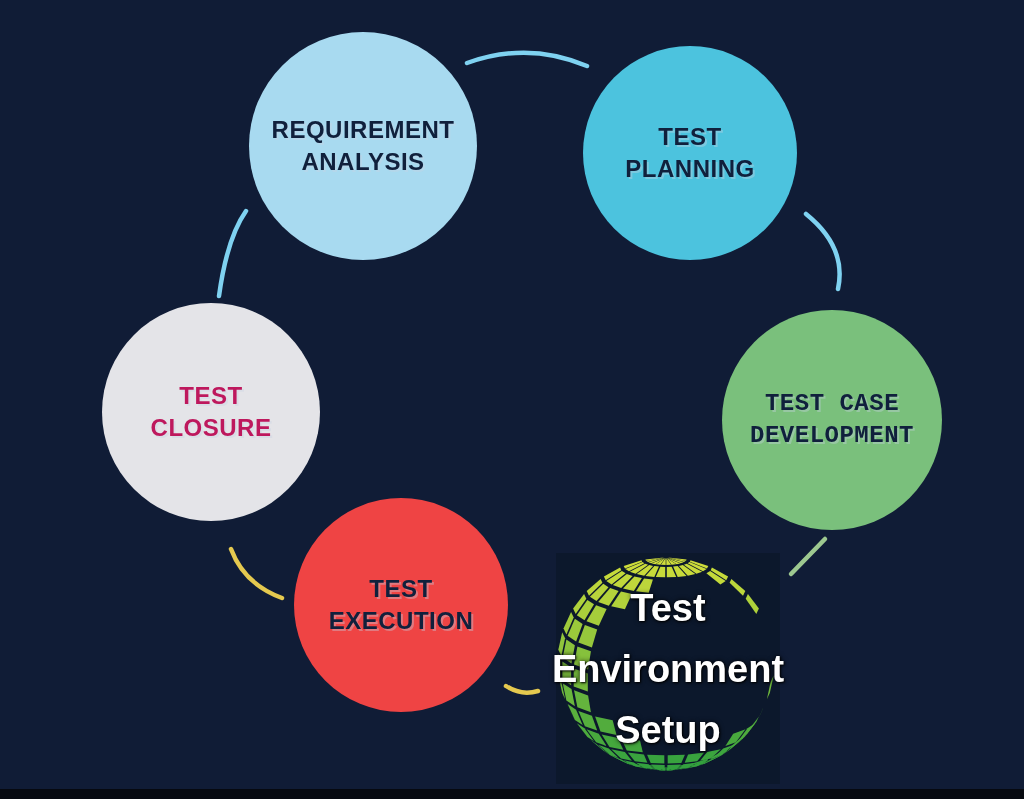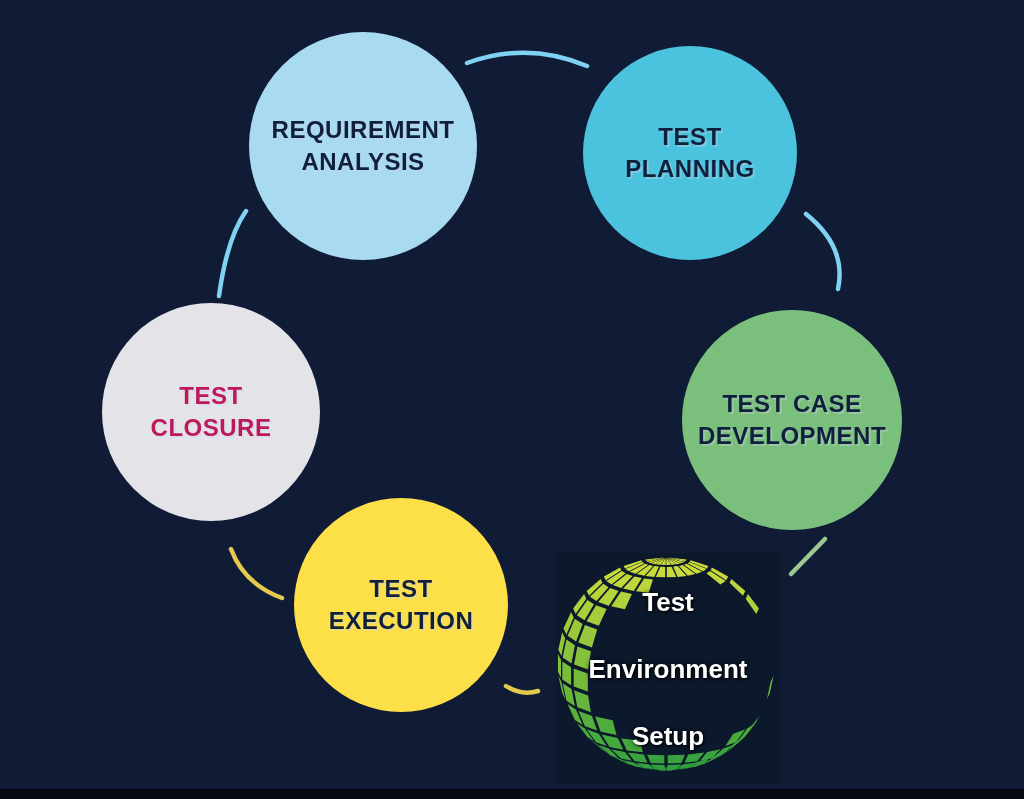--- a/index.html
+++ b/index.html
@@ -33,21 +33,21 @@
     font-weight: bold;
     font-size: 24px;
     line-height: 1.32;
     letter-spacing: 0.5px;
     color: #10203C;
     text-shadow: 2px 2px 0 rgba(200,210,225,0.38);
     text-transform: uppercase;
   }
   .circle-ra { left: 249px; top: 32px;  width: 228px; height: 228px; }
   .circle-tp { left: 583px; top: 46px;  width: 214px; height: 214px; }
-  .circle-tcd{ left: 682px; top: 310px; width: 220px; height: 220px; }
+  .circle-tcd{ left: 722px; top: 310px; width: 220px; height: 220px; font-family: Liberation Mono, monospace; }
   .circle-te { left: 294px; top: 498px; width: 214px; height: 214px; }
   .circle-tc { left: 102px; top: 303px; width: 218px; height: 218px; }
   .circle-ra .stage-label  { max-width: 212px; }
   .circle-tp .stage-label  { max-width: 160px; }
   .circle-tcd .stage-label { max-width: 214px; }
   .circle-te .stage-label  { max-width: 175px; }
   .circle-tc .stage-label  { max-width: 170px; }
 
   .globe-box {
     position: absolute;
@@ -58,21 +58,21 @@
   .globe-box svg { position: absolute; left: 0; top: 0; }
   .globe-text {
     position: absolute;
     left: 0; right: 0; top: 36px;
     height: 160px;
     display: flex;
     flex-direction: column;
     justify-content: space-between;
     align-items: center;
     font-weight: bold;
-    font-size: 26px;
+    font-size: 38px;
     color: #FFFFFF;
     text-shadow: 0 0 5px rgba(0,0,0,0.85), 1px 1px 2px rgba(0,0,0,0.9);
   }
   .globe-text span { display: block; line-height: 1; }
 
   .bottom-bar {
     position: absolute;
     left: 0; bottom: 0;
     width: 100%; height: 10px;
     background: #060910;
@@ -108,21 +108,21 @@
   </div>
 
   <div class="stage-circle circle-tp" style="background: rgb(76, 195, 222);">
     <div class="stage-label" style="color: rgb(16, 32, 60);">TEST PLANNING</div>
   </div>
 
   <div class="stage-circle circle-tcd" style="background: rgb(122, 192, 124);">
     <div class="stage-label" style="color: rgb(16, 32, 60);">TEST CASE DEVELOPMENT</div>
   </div>
 
-  <div class="stage-circle circle-te" style="background: #fde047;">
+  <div class="stage-circle circle-te" style="background: #ef4444;">
     <div class="stage-label" style="color: rgb(16, 32, 60);">TEST EXECUTION</div>
   </div>
 
   <div class="stage-circle circle-tc" style="background: rgb(228, 228, 232);">
     <div class="stage-label" style="color: #be185d;">TEST CLOSURE</div>
   </div>
 
   <div class="globe-box" style="background: rgb(12, 24, 44);">
     <svg id="globe-svg" width="224" height="231" viewBox="0 0 224 231">
         <polygon points="108.0,213.6 89.4,211.8 90.0,213.1 108.0,213.6" fill="rgb(51,160,62)"></polygon>

